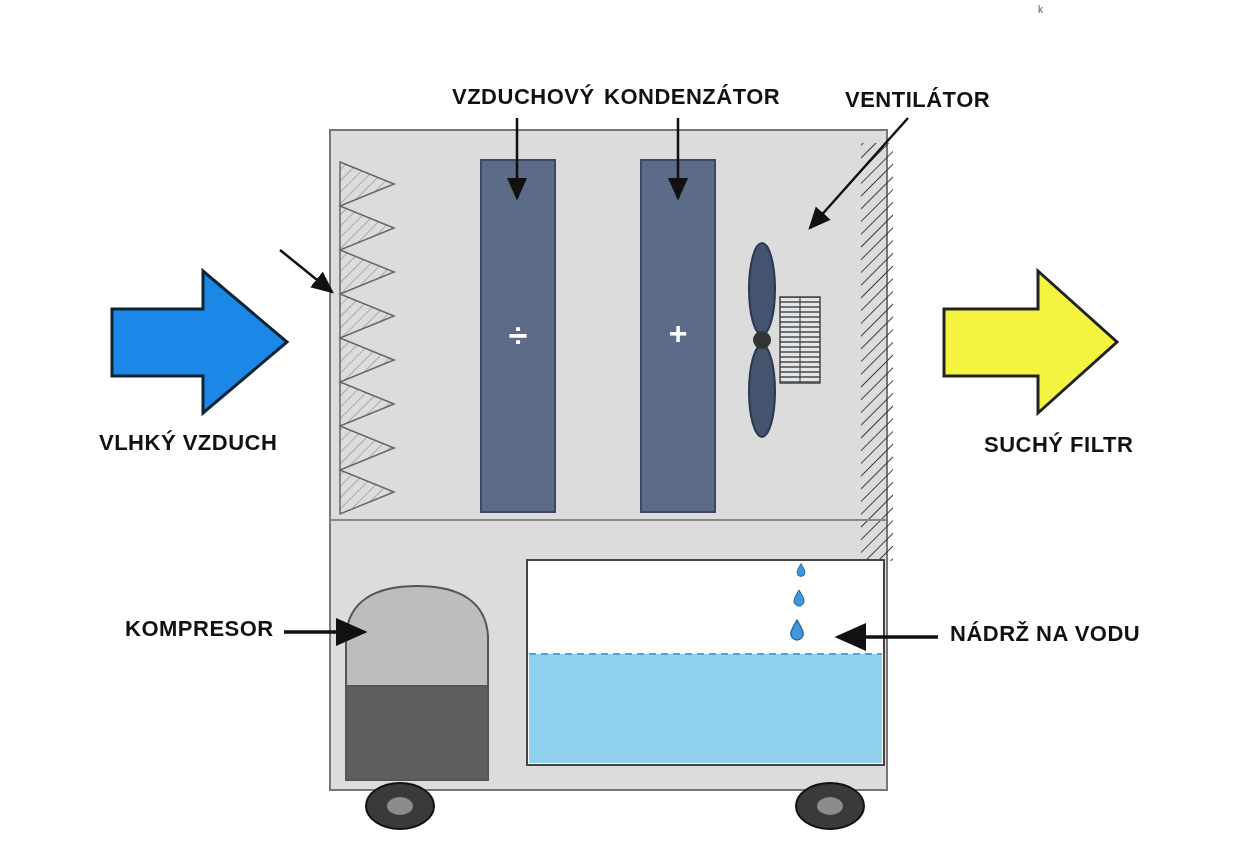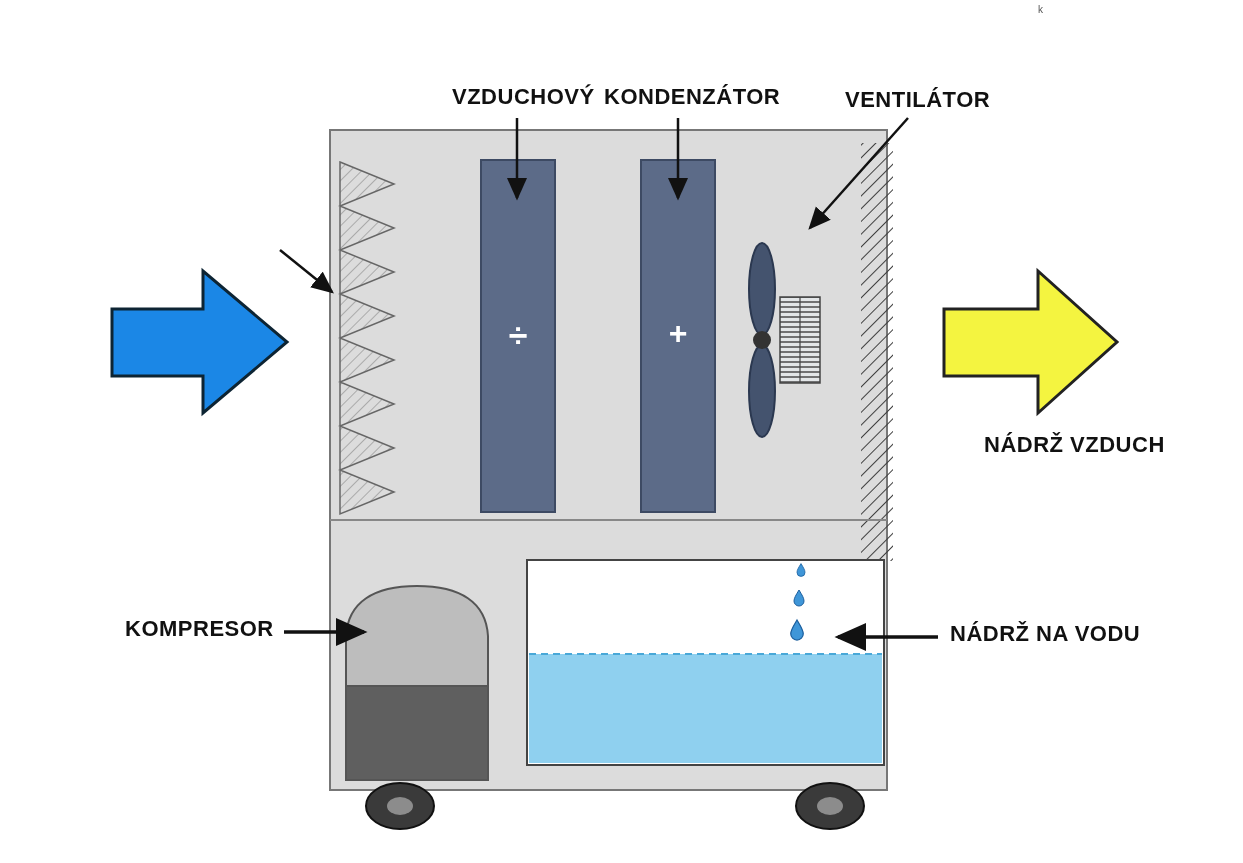--- a/index.html
+++ b/index.html
@@ -114,19 +114,20 @@
       <line x1="908" y1="118" x2="810" y2="228" marker-end="url(#arrowhead)"></line>
       <line x1="280" y1="250" x2="332" y2="292" marker-end="url(#arrowhead)"></line>
       <line x1="284" y1="632" x2="364" y2="632" stroke-width="3.5" marker-end="url(#arrowhead)"></line>
       <line x1="938" y1="637" x2="838" y2="637" stroke-width="3.5" marker-end="url(#arrowhead)"></line>
     </g>
   </svg>
 
   <div class="label lbl-evaporator">VZDUCHOVÝ</div>
   <div class="label lbl-condenser">KONDENZÁTOR</div>
   <div class="label lbl-fan">VENTILÁTOR</div>
-  <div class="label lbl-dry">NÁDRŽ VZDUCH</div>
+  <div class="label lbl-humid">VLHKÝ VZDUCH</div>
+  <div class="label lbl-dry">SUCHÝ FILTR</div>
   <div class="label lbl-compressor">KOMPRESOR</div>
   <div class="label lbl-tank">NÁDRŽ NA VODU</div>
 
   <div class="artifact">k</div>
 
 </div>
 
 </body></html>

